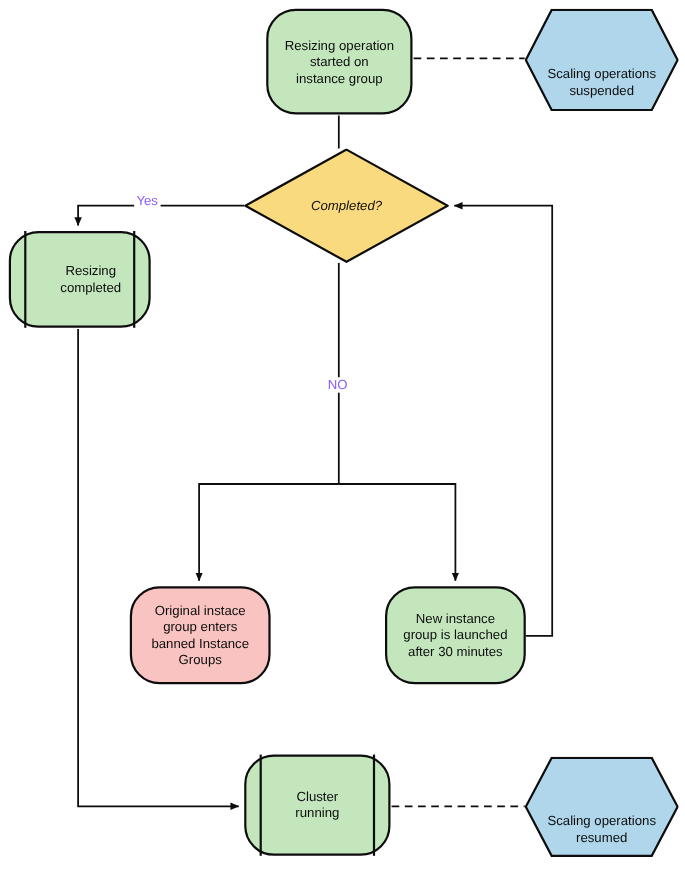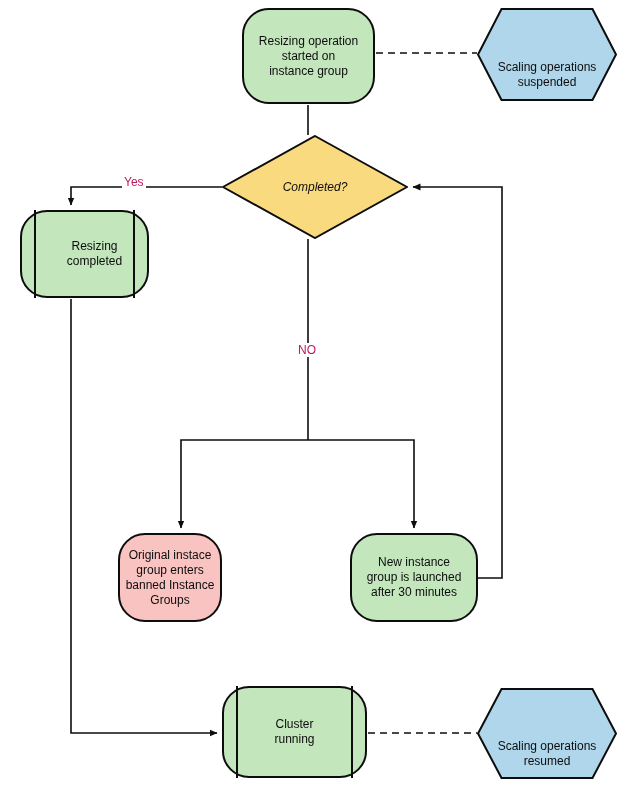--- a/index.html
+++ b/index.html
@@ -88,21 +88,21 @@
   }
   .shape-hexagon .node-label {
     position: relative;
     z-index: 1;
     margin-top: 40px;
   }
   .edge-label {
     position: absolute;
     font-size: 12px;
     line-height: 14px;
-    color: #be185d;
+    color: #8b5cf6;
     background: #ffffff;
     padding: 0 2px;
     z-index: 2;
     white-space: nowrap;
   }
 </style>
 </head>
 <body>
 
 <div id="canvas">
@@ -138,36 +138,36 @@
         </svg>
         <span class="node-label">Scaling operations
 suspended</span>
       </div>
       <div class="node shape-decision" style="left: 222px; top: 135px; width: 186px; height: 104px;">
         <svg class="diamond-bg" viewBox="0 0 186 104" preserveAspectRatio="none">
           <polygon points="93,1 185,52 93,103 1,52" fill="#fada7f" stroke="#0d0d0d" stroke-width="2" vector-effect="non-scaling-stroke"></polygon>
         </svg>
         <span class="node-label">Completed?</span>
       </div>
-      <div class="node shape-predefined" style="left: 20px; top: 210px; width: 129px; height: 88px; background: rgb(195, 230, 189); padding-left: 20px;">
+      <div class="node shape-predefined" style="left: 8px; top: 210px; width: 129px; height: 88px; background: rgb(195, 230, 189); padding-left: 20px;">
         <span class="node-label">Resizing
 completed</span>
       </div>
-      <div class="node shape-process" style="left: 118px; top: 533px; width: 104px; height: 89px; background: rgb(248, 195, 192);">
+      <div class="node shape-process" style="left: 118px; top: 533px; width: 128px; height: 89px; background: rgb(248, 195, 192);">
         <span class="node-label">Original instace
 group enters
 banned Instance
 Groups</span>
       </div>
       <div class="node shape-process" style="left: 350px; top: 533px; width: 128px; height: 89px; background: rgb(195, 230, 189);">
         <span class="node-label">New instance
 group is launched
 after 30 minutes</span>
       </div>
-      <div class="node shape-predefined" style="left: 222px; top: 686px; width: 145px; height: 92px; background: rgb(195, 230, 189);">
+      <div class="node shape-predefined" style="left: 222px; top: 686px; width: 133px; height: 92px; background: rgb(195, 230, 189);">
         <span class="node-label">Cluster
 running</span>
       </div>
       <div class="node shape-hexagon" style="left: 477px; top: 688px; width: 140px; height: 91px;">
         <svg class="hex-bg" viewBox="0 0 140 91" preserveAspectRatio="none">
           <polygon points="24.5,1 115.5,1 139,45.5 115.5,90 24.5,90 1,45.5" fill="#afd6ea" stroke="#0d0d0d" stroke-width="2" vector-effect="non-scaling-stroke"></polygon>
         </svg>
         <span class="node-label">Scaling operations
 resumed</span>
       </div>

